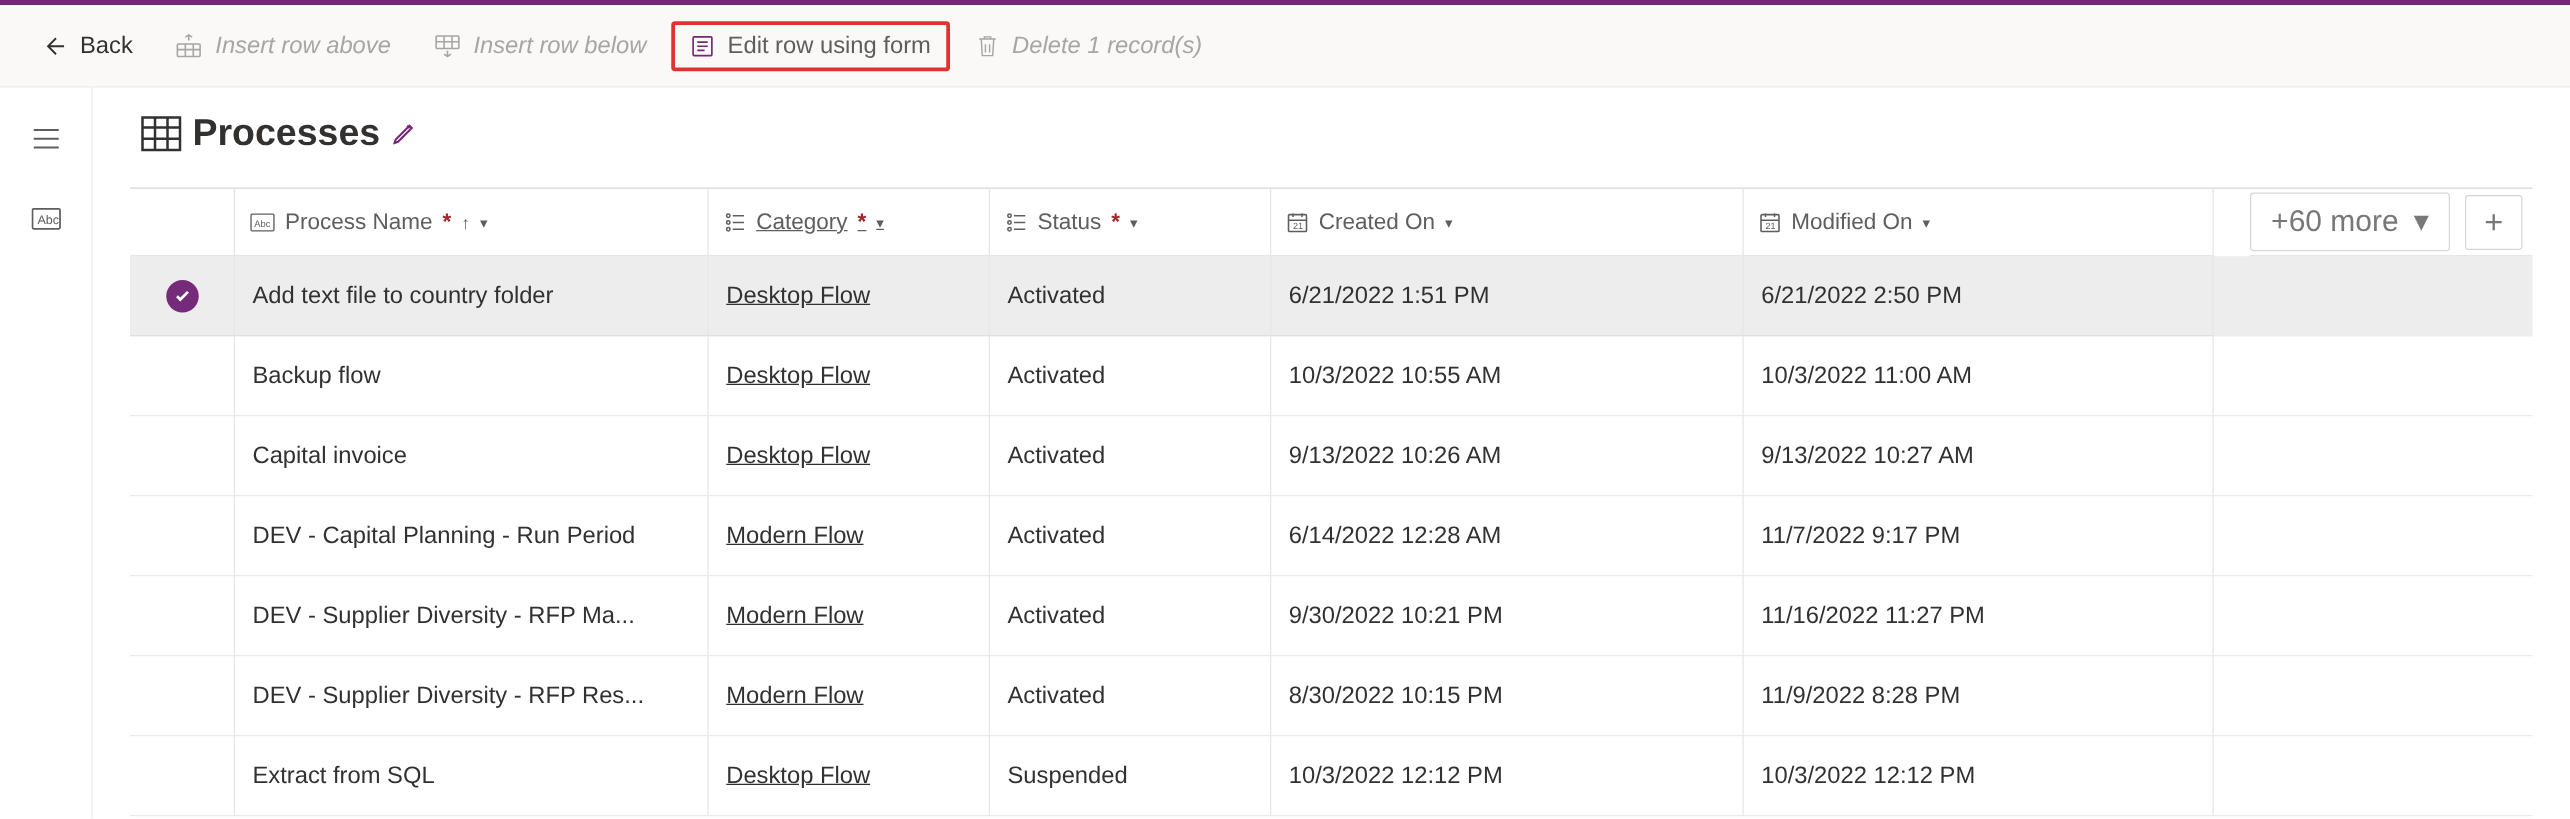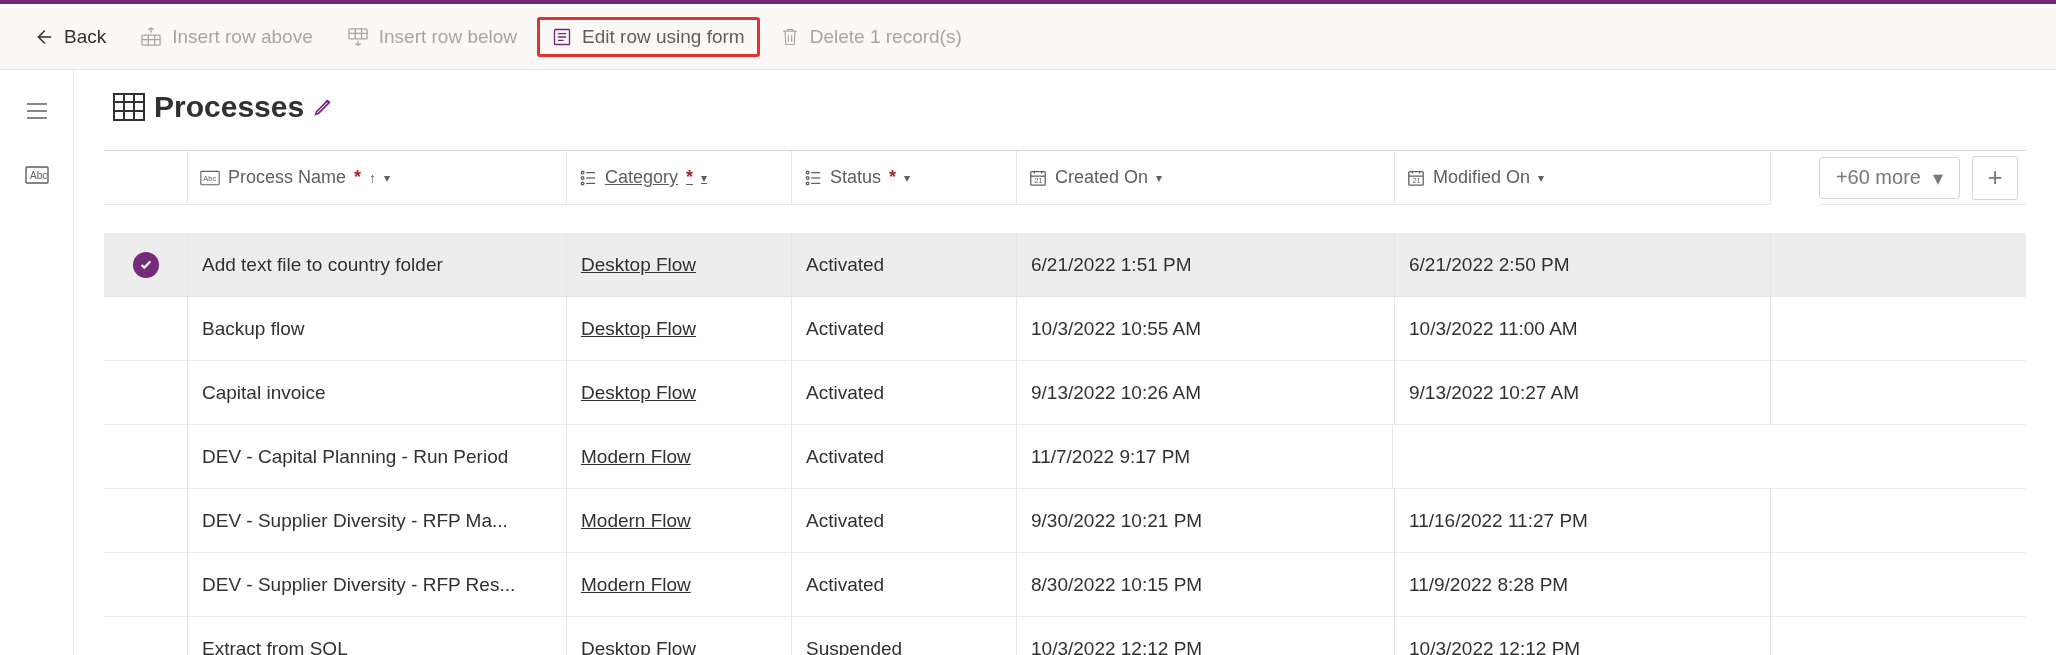--- a/index.html
+++ b/index.html
@@ -3,21 +3,21 @@
 <meta charset="utf-8">
 <style>
   * { box-sizing:border-box; margin:0; padding:0; }
   html,body { font-family:"Segoe UI",Arial,sans-serif; font-size:18px; color:#323130; background:#fff; }
   body { width:2056px; height:655px; overflow:hidden; }
 
   .purple-bar { height:4px; background:#742774; width:100%; }
 
   .toolbar { height:66px; background:#faf9f8; border-bottom:1px solid #edebe9; display:flex; align-items:center; padding:4px 18px; gap:6px; }
   .tool-btn { display:flex; align-items:center; gap:10px; padding:8px 14px; border-radius:3px; color:#323130; font-size:19px; cursor:pointer; }
-  .tool-btn.disabled { color:#a8a5a2; cursor:default; }
+  .tool-btn.disabled { color:#a8a5a2; cursor:default;font-style:italic; }
   .tool-btn.highlight { border:3px solid #e0322e; padding:6px 12px; color:#605e5c; }
   .icon { display:inline-flex; align-items:center; justify-content:center; }
 
   .main-wrap { display:flex; height:calc(100% - 70px); }
   .left-gutter { width:74px; border-right:1px solid #edebe9; display:flex; flex-direction:column; align-items:center; padding-top:26px; gap:34px; }
   .gutter-btn { width:40px; height:30px; display:flex; align-items:center; justify-content:center; cursor:pointer; }
 
   .content { flex:1; padding:20px 30px 0 30px; position:relative; }
   .page-header { display:flex; align-items:center; gap:8px; margin-bottom:26px; padding-left:8px; }
   .page-title { font-size:30px; font-weight:600; }
@@ -27,27 +27,27 @@
   .header-row-wrap { display:flex; align-items:stretch; }
   .header-row { display:flex; flex:1; height:54px; position:relative; }
   .sel-col { width:84px; border-right:1px solid #e8e6e4; border-bottom:1px solid #e8e6e4; }
   .hcell { display:flex; align-items:center; gap:8px; padding:0 12px; border-right:1px solid #e8e6e4; border-bottom:1px solid #e8e6e4; color:#605e5c; font-size:18px; cursor:pointer; }
   .hcell .req { color:#a4252c; font-weight:600; }
   .hcell .arrow-up { font-size:14px; color:#605e5c; }
   .hcell .chev { font-size:12px; color:#605e5c; }
   .col0 { width:379px; } .col1 { width:225px;text-decoration:underline; } .col2 { width:225px; } .col3 { width:378px; } .col4 { width:376px; }
 
   .right-header-controls { display:flex; align-items:center; height:54px; border-bottom:1px solid #e8e6e4; padding-right:8px; gap:12px; }
-  .more-btn { border:1px solid #d8d6d4; border-radius:3px; display:flex; align-items:center; gap:12px; padding:8px 16px; color:#7a7876; cursor:pointer; font-size:20px; }
+  .more-btn { border:1px solid #d8d6d4; border-radius:3px; display:flex; align-items:center; gap:12px; padding:8px 16px; color:#7a7876; cursor:pointer; font-size:24px; }
   .add-col-btn { border:1px solid #d8d6d4; border-radius:3px; width:46px; height:44px; display:flex; align-items:center; justify-content:center; color:#7a7876; cursor:pointer; font-size:26px; }
 
   .data-row { display:flex; height:64px; }
   .data-row .sel-cell { width:84px; display:flex; align-items:center; justify-content:center; border-right:1px solid #e8e6e4; border-bottom:1px solid #edebe9; }
   .data-row .dcell { display:flex; align-items:center; padding:0 14px; border-right:1px solid #e8e6e4; border-bottom:1px solid #edebe9; font-size:19px; color:#323130; white-space:nowrap; overflow:hidden; text-overflow:ellipsis; }
-  .data-row.selected { background:#ededed;margin-top:28px; }
+  .data-row.selected { background:#ededed; }
   .data-row.selected .dcell, .data-row.selected .sel-cell { border-bottom-color:#e1dfdd; }
 
   .check-circle { width:26px; height:26px; border-radius:50%; background:#762b7a; display:flex; align-items:center; justify-content:center; }
   .check-circle svg { stroke:#fff; }
 
   .blank-tail { flex:1; border-bottom:1px solid #edebe9; }
 </style>
 </head>
 <body>
 
@@ -251,20 +251,21 @@
             <div class="dcell col2">Activated</div>
             <div class="dcell col3">9/13/2022 10:26 AM</div>
             <div class="dcell col4">9/13/2022 10:27 AM</div>
             <div class="blank-tail"></div>
           </div>
           <div class="data-row">
             <div class="sel-cell"></div>
             <div class="dcell col0">DEV - Capital Planning - Run Period</div>
             <div class="dcell col1">Modern Flow</div>
             <div class="dcell col2">Activated</div>
+            <div class="dcell col3">6/14/2022 12:28 AM</div>
             <div class="dcell col4">11/7/2022 9:17 PM</div>
             <div class="blank-tail"></div>
           </div>
           <div class="data-row">
             <div class="sel-cell"></div>
             <div class="dcell col0">DEV - Supplier Diversity - RFP Ma...</div>
             <div class="dcell col1">Modern Flow</div>
             <div class="dcell col2">Activated</div>
             <div class="dcell col3">9/30/2022 10:21 PM</div>
             <div class="dcell col4">11/16/2022 11:27 PM</div>

